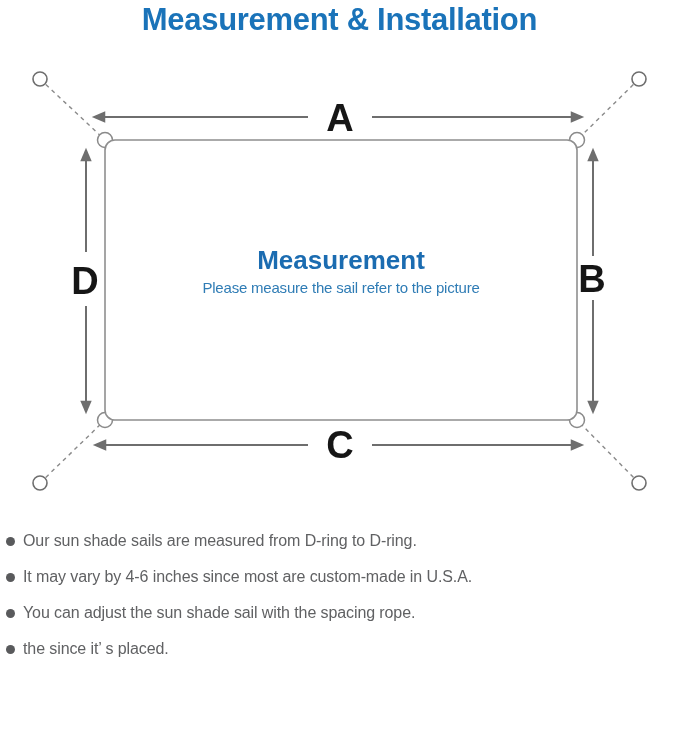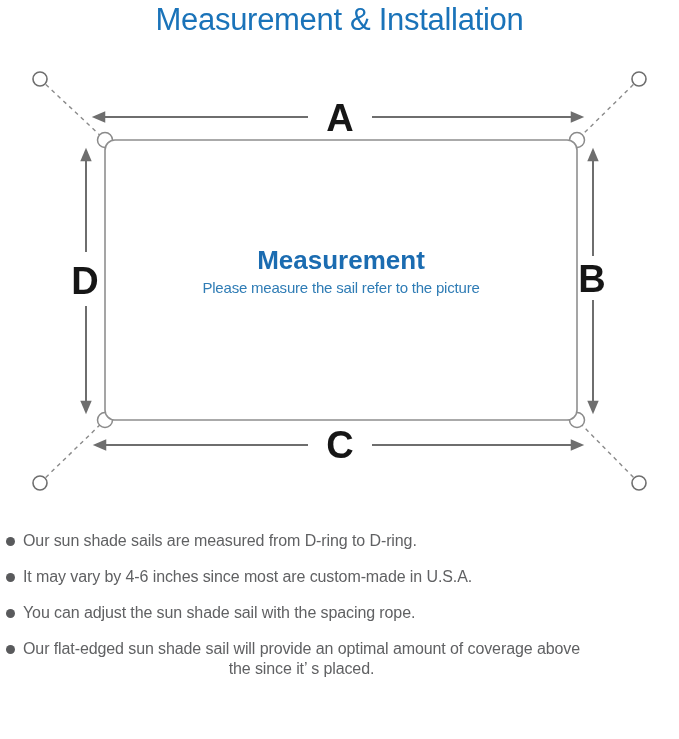--- a/index.html
+++ b/index.html
@@ -11,21 +11,21 @@
     overflow: hidden;
     font-family: "Liberation Sans", sans-serif;
   }
   .page-title {
     position: absolute;
     top: 2px;
     left: 0;
     width: 100%;
     text-align: center;
     font-size: 31px;
-    font-weight: 400;
+    font-weight: 700;
     letter-spacing: -0.3px;
     color: #1a73b9;
   }
   .diagram-svg {
     position: absolute;
     top: 0;
     left: 0;
   }
   .mline { stroke: #6e6e6e; stroke-width: 2; fill: none; }
   .dline { stroke: #8a8a8a; stroke-width: 1.4; stroke-dasharray: 4 4; fill: none; }
@@ -52,21 +52,21 @@
     letter-spacing: -0.2px;
     fill: #2f7cb5;
     text-anchor: middle;
   }
   .notes {
     position: absolute;
     top: 531px;
     left: 6px;
     right: 2px;
   }
-  .note { display: flex; margin-bottom: 16px; text-align: center; }
+  .note { display: flex; margin-bottom: 16px; }
   .dot {
     flex: none;
     width: 9px;
     height: 9px;
     border-radius: 50%;
     background: #595a5c;
     margin: 6px 8px 0 0;
   }
   .note-text {
     font-size: 16px;
@@ -148,19 +148,18 @@
     <div class="note">
       <span class="dot"></span>
       <div class="note-text">
         <div>You can adjust the sun shade sail with the spacing rope.</div>
       </div>
     </div>
 
     <div class="note">
       <span class="dot"></span>
       <div class="note-text">
-        <div>Our flat-edged sun shade sail will provide an optimal amount of coverage above</div>
         <div>the since it’ s placed.</div>
       </div>
     </div>
 
   </div>
 </div>
 
 </body></html>

